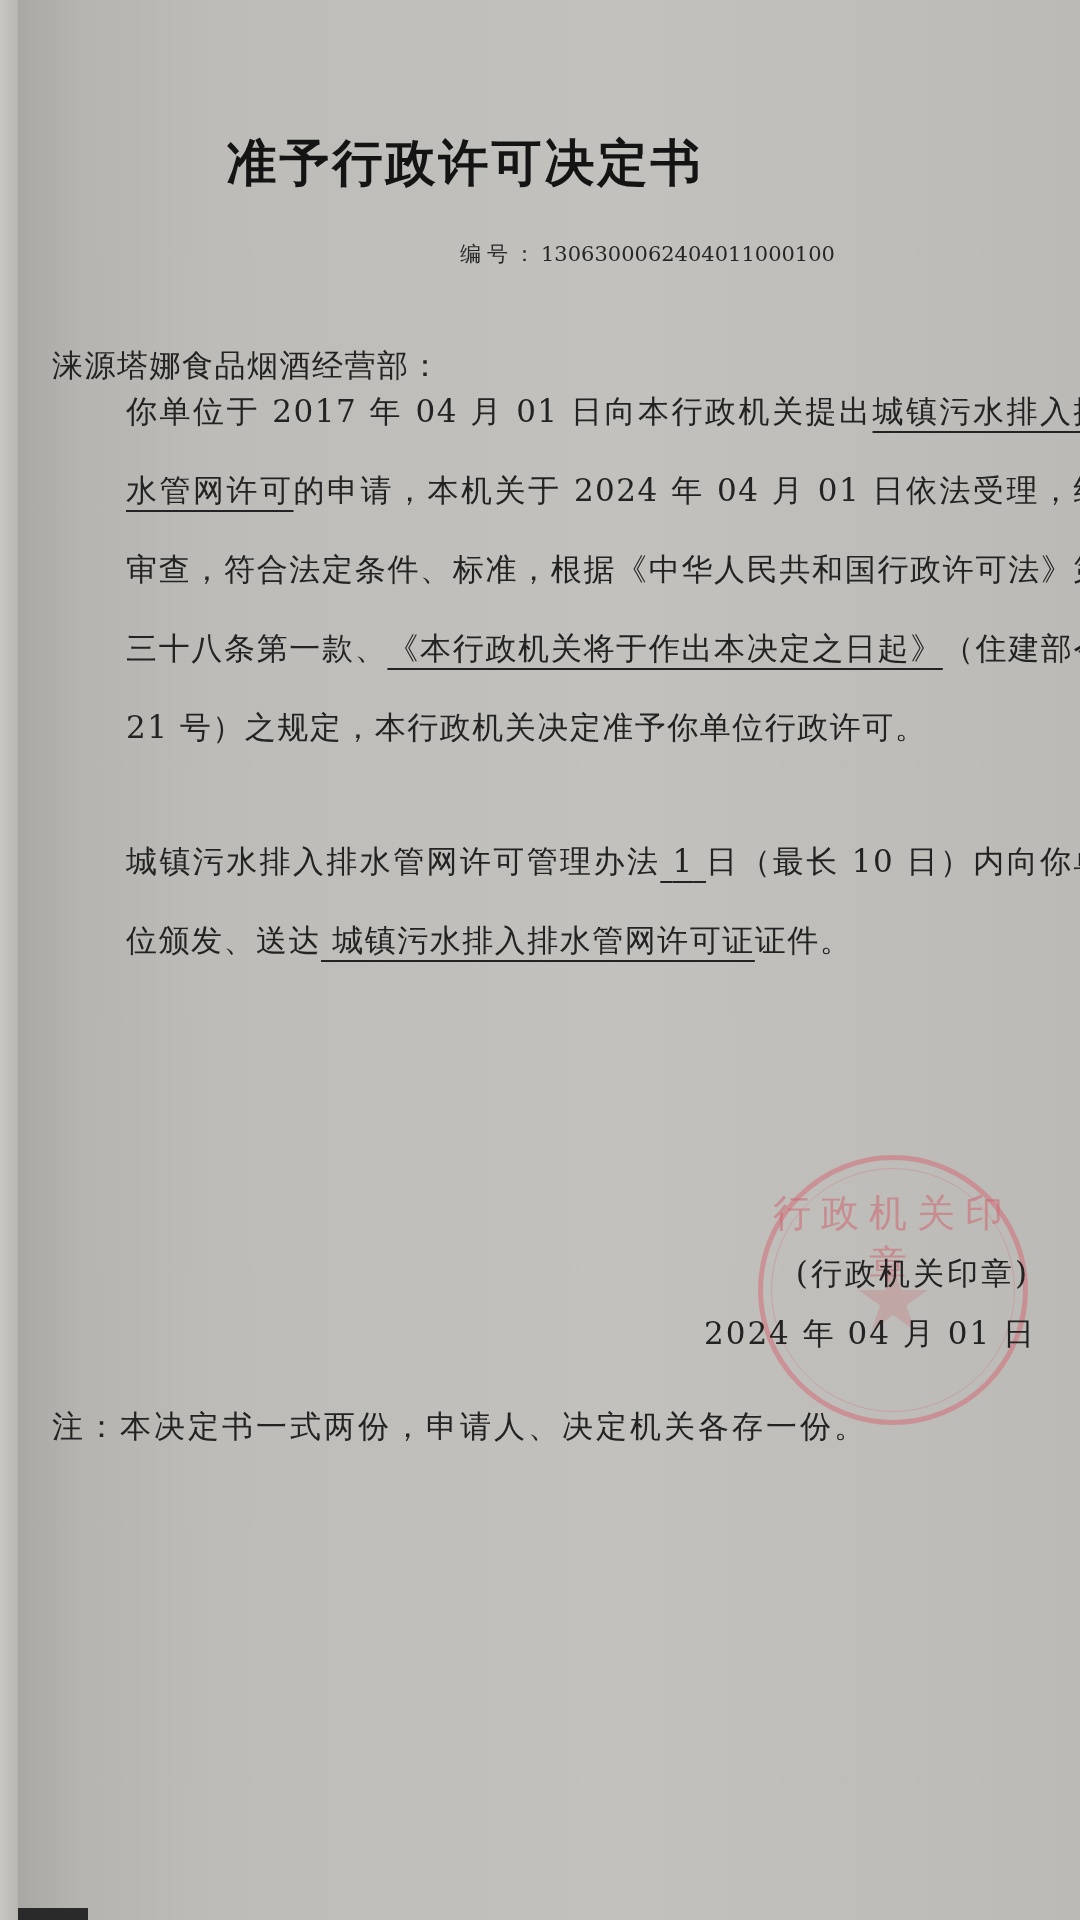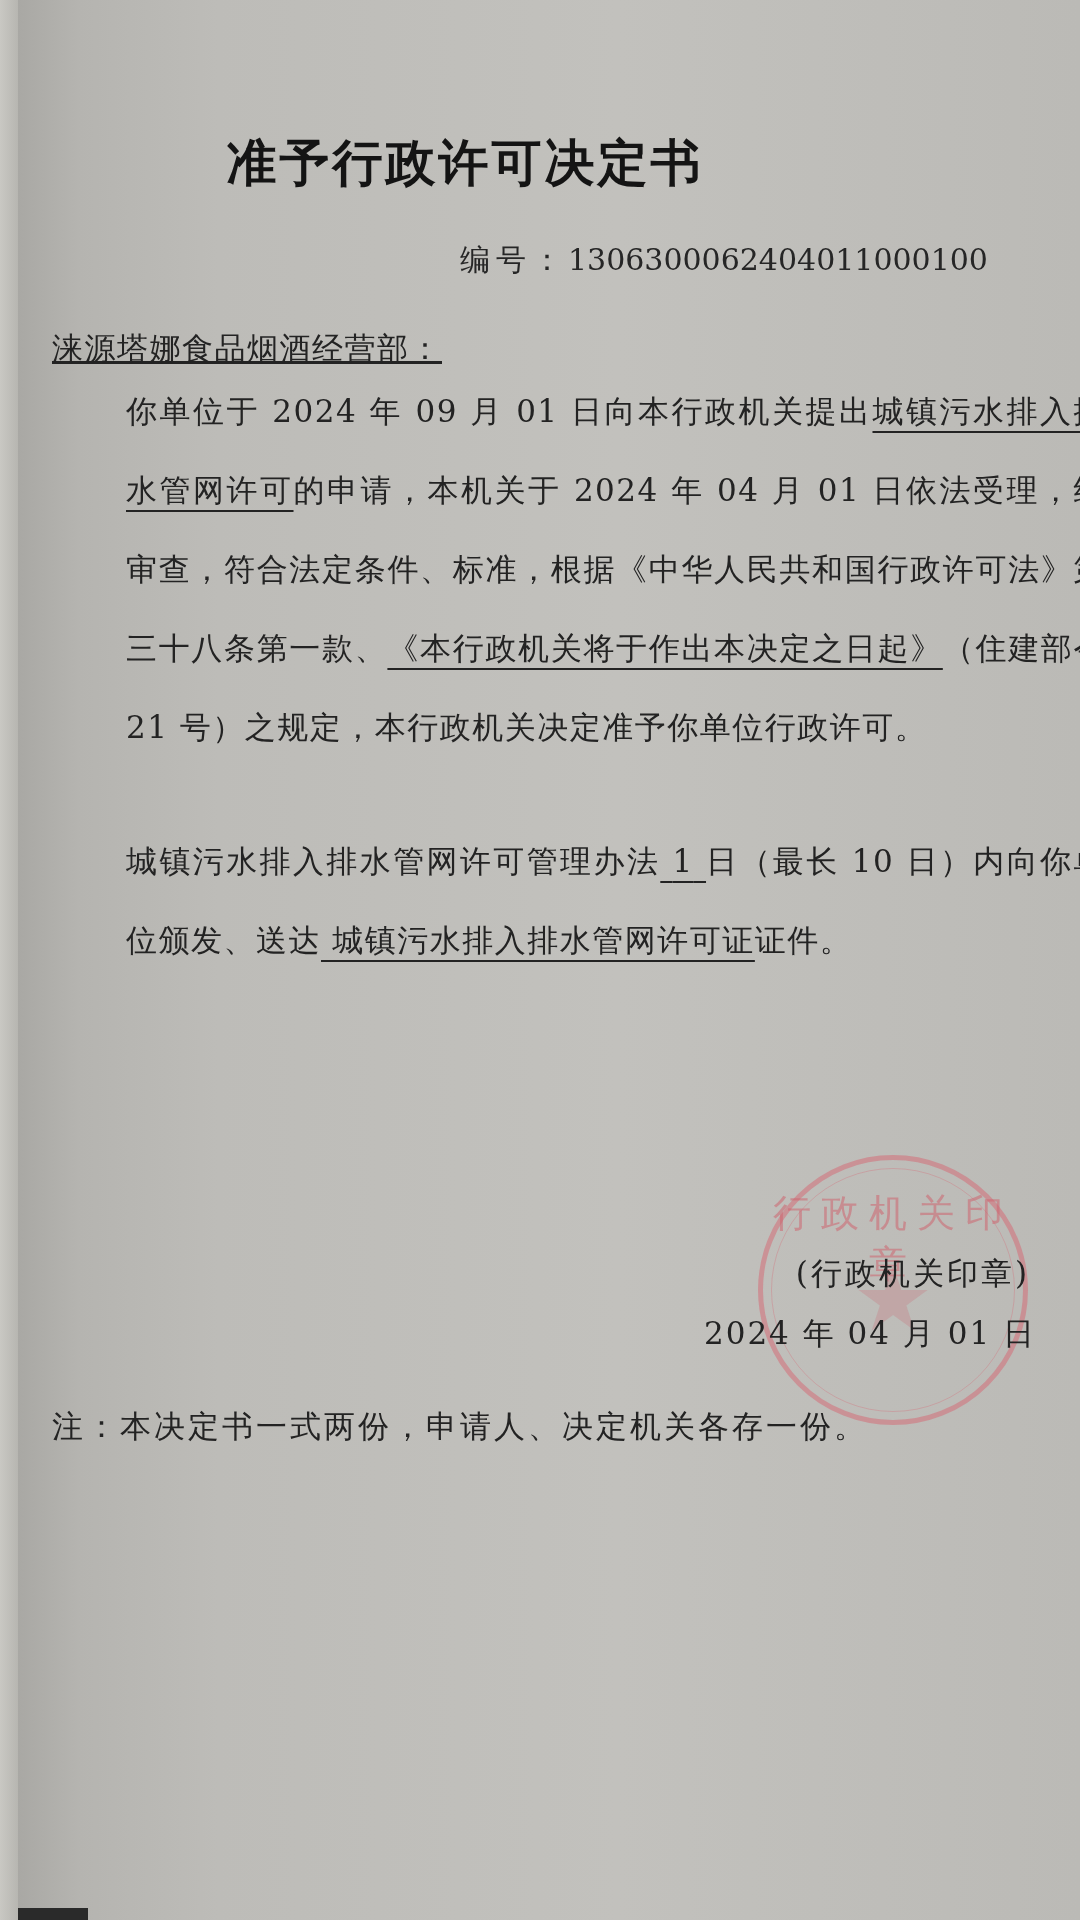--- a/index.html
+++ b/index.html
@@ -18,21 +18,21 @@
       background: linear-gradient(90deg, #a9a8a4 0px, #b5b4b0 60px, #bdbcb8 200px, #c2c1bd 600px, #bbbab6 1062px);
     }
     .bottom-shadow {
       position: absolute; left: 18px; bottom: 0; width: 70px; height: 12px; background: #2a2a2a;
     }
     .title {
       position: absolute; top: 130px; left: 0; width: 930px; text-align: center;
       font-size: 50px; letter-spacing: 3px; font-weight: bold; color: #141414;
     }
     .doc-no {
-      position: absolute; top: 240px; left: 460px; font-size: 30px; color: #262626;
+      position: absolute; top: 240px; left: 460px; font-size: 21px; color: #262626;
     }
     .doc-no .label { letter-spacing: 6px; }
     .para {
       position: absolute; left: 52px; width: 980px;
       font-size: 31px; line-height: 79px; letter-spacing: 1.5px; color: #232323;
       text-align: justify;
     }
     .indent { padding-left: 74px; }
     .u { text-decoration: underline; text-decoration-thickness: 2px; text-underline-offset: 9px; }
     .seal {
@@ -71,23 +71,23 @@
 <div class="edge-strip"></div>
 <div class="page"></div>
 <div class="bottom-shadow"></div>
 
 <div class="title">准予行政许可决定书</div>
 
 <div class="doc-no">
   <span class="label">编号：</span><span>1306300062404011000100</span>
 </div>
 
-<div class="para" style="top:309px;text-decoration:underline;">涞源塔娜食品烟酒经营部：</div>
+<div class="para" style="top:326px;">涞源塔娜食品烟酒经营部：</div>
 
-<div class="para indent" style="top:372px;"><span>你单位于 2024 年 09 月 01 日向本行政机关提出</span><span class="u">城镇污水排入排水管网许可</span><span>的申请，本机关于 2024 年 04 月 01 日依法受理，经审查，符合法定条件、标准，根据《中华人民共和国行政许可法》第三十八条第一款、</span><span class="u">《本行政机关将于作出本决定之日起》</span><span>（住建部令 21 号）之规定，本行政机关决定准予你单位行政许可。</span></div>
+<div class="para indent" style="top:372px;"><span>你单位于 2017 年 04 月 01 日向本行政机关提出</span><span class="u">城镇污水排入排水管网许可</span><span>的申请，本机关于 2024 年 04 月 01 日依法受理，经审查，符合法定条件、标准，根据《中华人民共和国行政许可法》第三十八条第一款、</span><span class="u">《本行政机关将于作出本决定之日起》</span><span>（住建部令 21 号）之规定，本行政机关决定准予你单位行政许可。</span></div>
 
 <div class="para indent" style="top:822px;"><span>城镇污水排入排水管网许可管理办法</span><span class="u">&nbsp;<span>1</span>&nbsp;</span><span>日（最长 10 日）内向你单位颁发、送达</span><span class="u"> 城镇污水排入排水管网许可证</span><span>证件。</span></div>
 
 <div class="seal">
   <div class="seal-inner"></div>
   <div class="seal-text">行政机关印章</div>
   <div class="seal-star">★</div>
 </div>
 
 <div class="stamp-label">(行政机关印章)</div>

